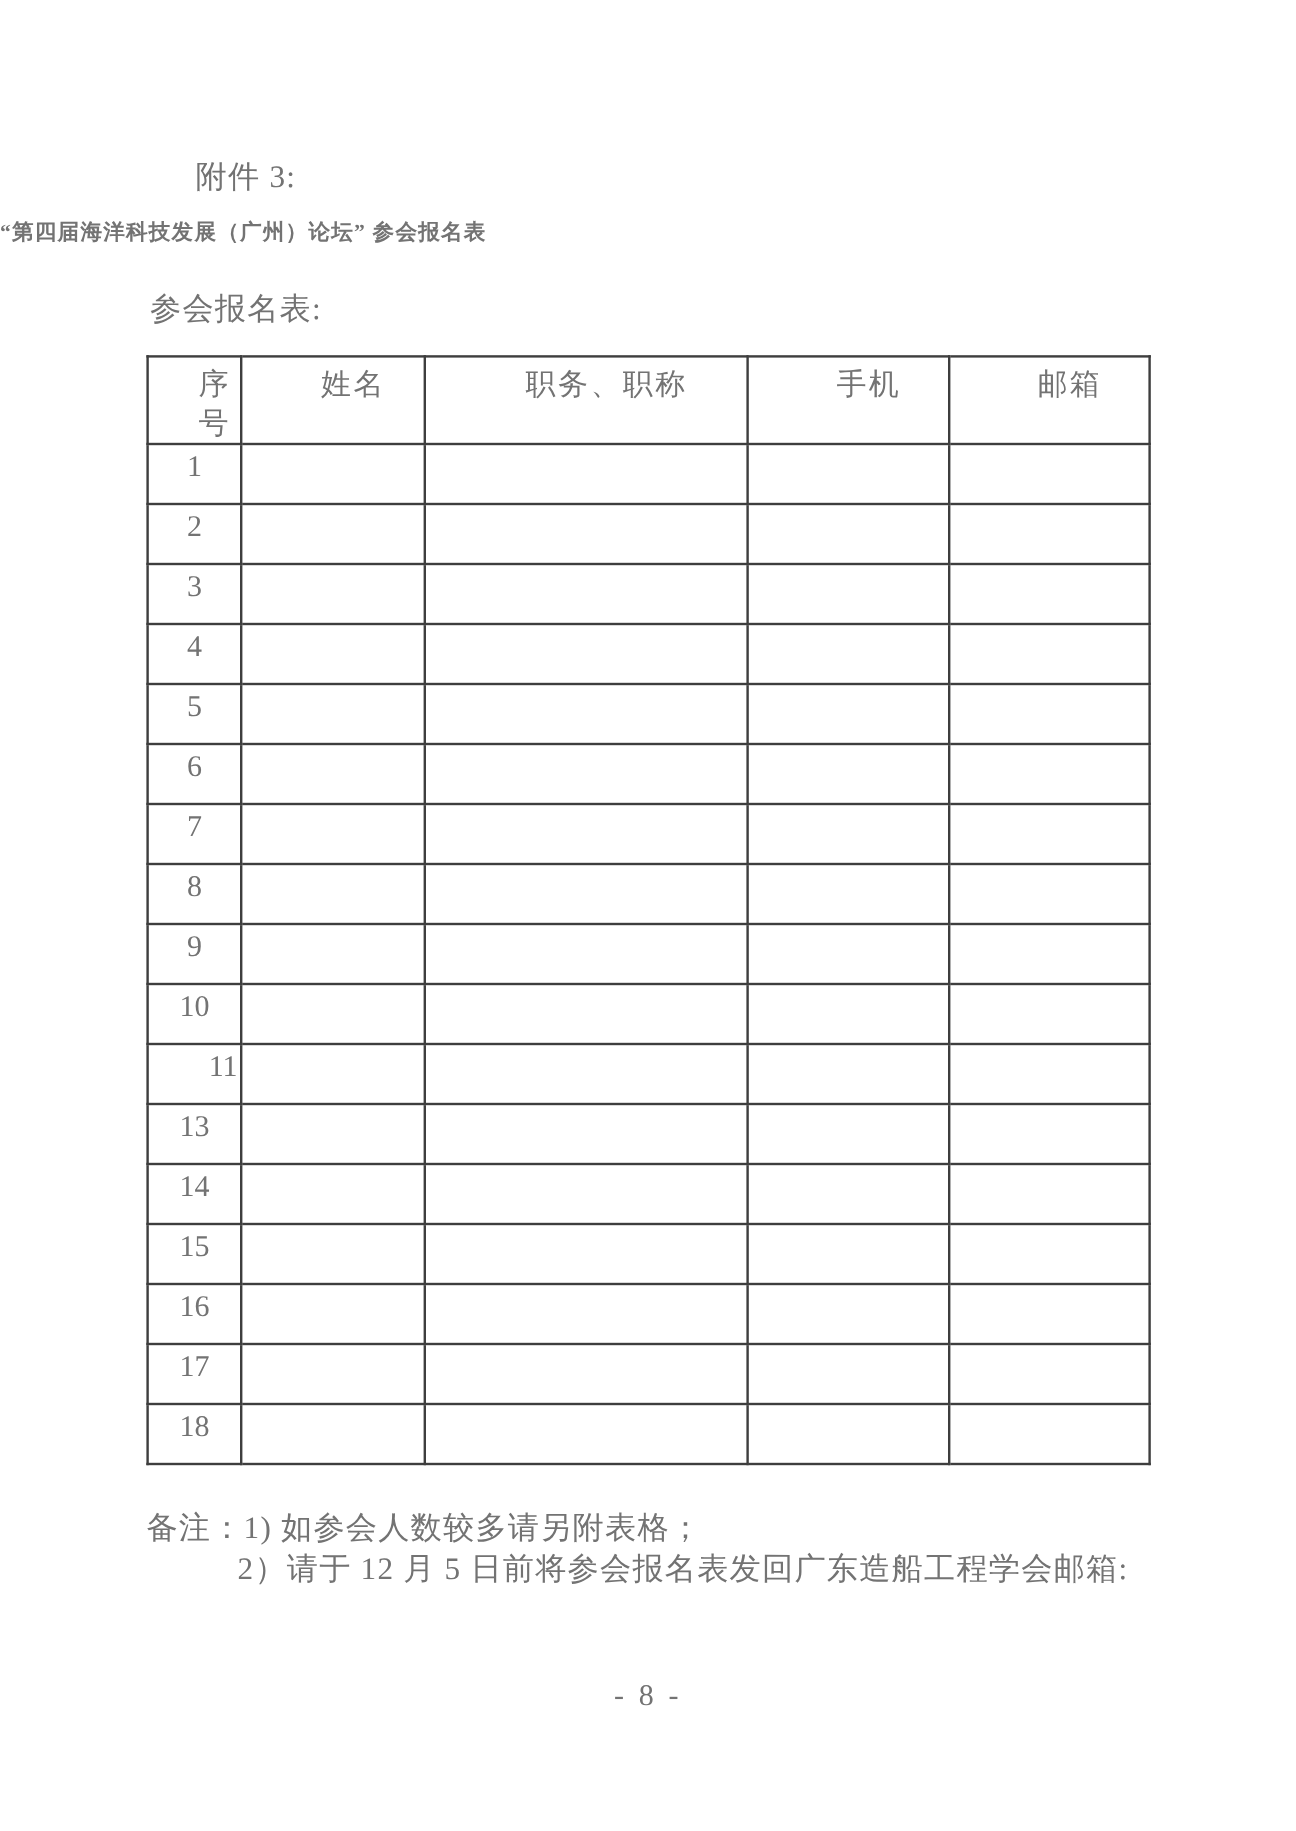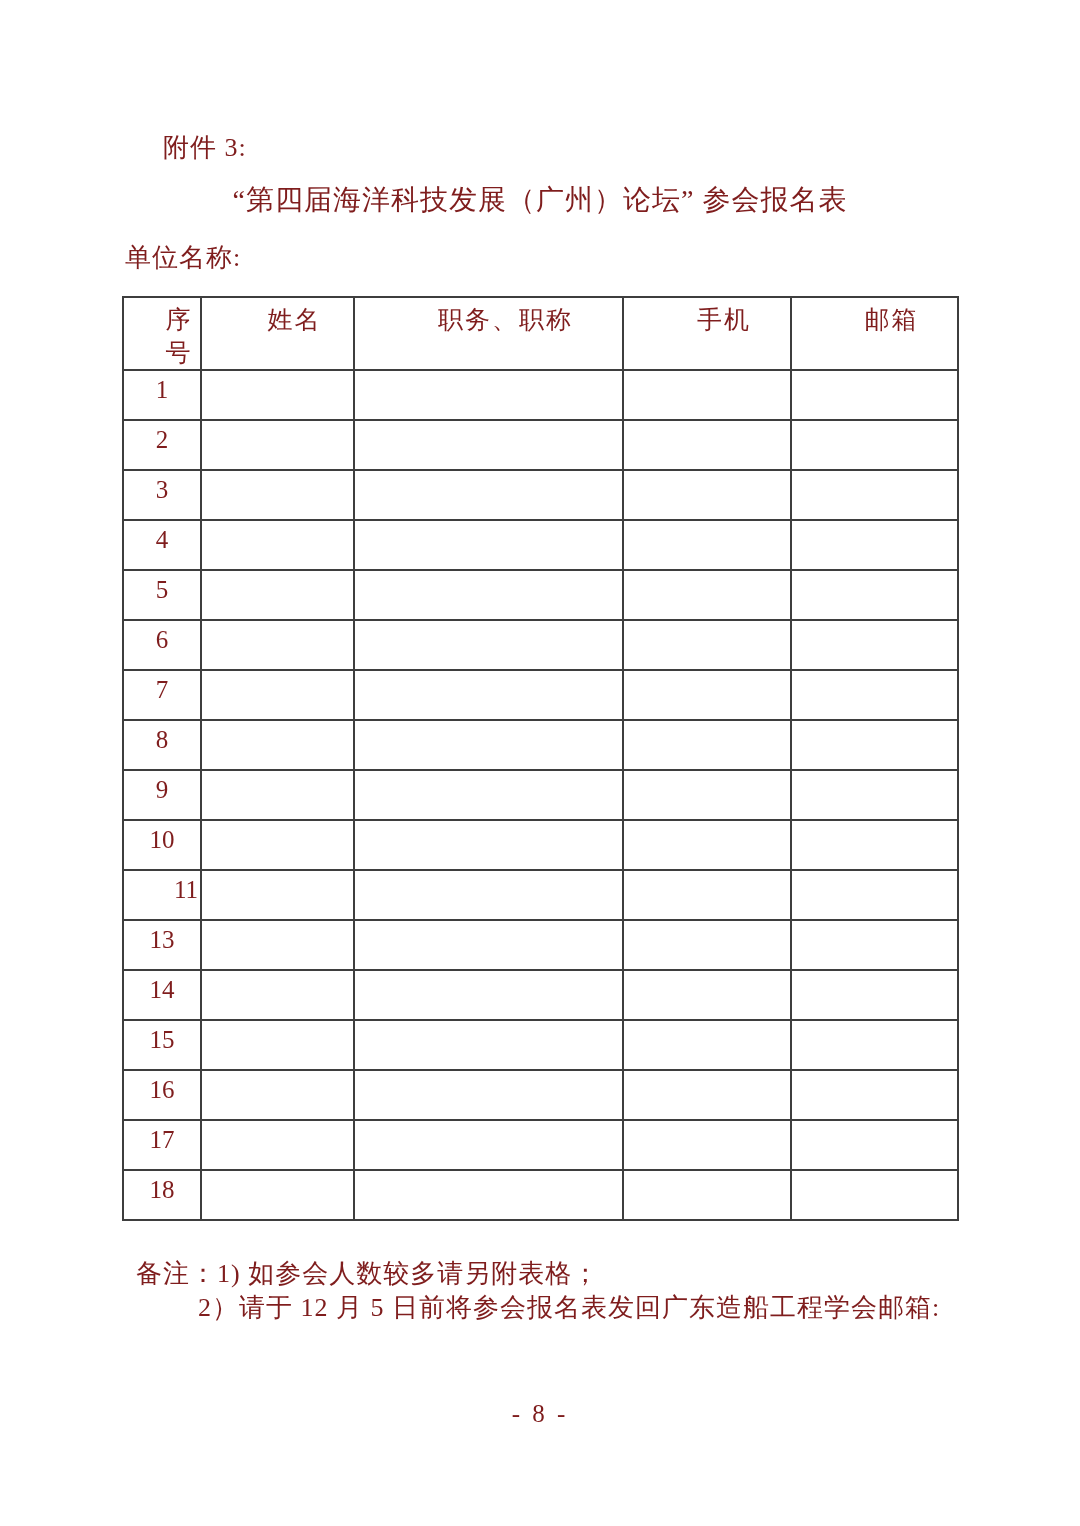--- a/index.html
+++ b/index.html
@@ -21,23 +21,22 @@
     left: 163px;
     top: 130px;
     font-size: 26px;
     letter-spacing: 1px;
   }
   .title {
     position: absolute;
     left: 0;
     top: 181px;
     width: 100%;
-    text-align: center;
-    font-size: 28px;
-    font-weight: normal;
+    font-size: 18px;
+    font-weight: bold;
     letter-spacing: 1px;
   }
   .unit {
     position: absolute;
     left: 125px;
     top: 240px;
     font-size: 26px;
     letter-spacing: 1px;
   }
   table.reg-table {
@@ -60,43 +59,43 @@
     overflow: hidden;
   }
   table.reg-table th { height: 47px; letter-spacing: 2px; padding-left: 36px; }
   table.reg-table td { height: 50px; }
   .note {
     position: absolute;
     font-size: 26px;
     letter-spacing: 1px;
     white-space: nowrap;
   }
-  .note1 { left: 136px; top: 1256px; }
+  .note1 { left: 122px; top: 1256px; }
   .note2 { left: 198px; top: 1290px; }
   .note3 { left: 122px; top: 1322px; }
   .pagenum {
     position: absolute;
     left: 0;
     top: 1400px;
     width: 100%;
     text-align: center;
     font-size: 25px;
     letter-spacing: 3px;
   }
 </style>
 </head>
 <body>
 
-<div class="page" style="background: rgb(255, 255, 255); color: #7f1d1d;">
+<div class="page" style="background: rgb(255, 255, 255); color: #737373;">
 
   <div class="attachment">附件 3:</div>
 
   <div class="title">“第四届海洋科技发展（广州）论坛” 参会报名表</div>
 
-  <div class="unit">单位名称:</div>
+  <div class="unit">参会报名表:</div>
 
   <table class="reg-table">
     <colgroup>
       <col style="width:78px">
       <col style="width:153px">
       <col style="width:269px">
       <col style="width:168px">
       <col style="width:167px">
     </colgroup>
     <thead>

